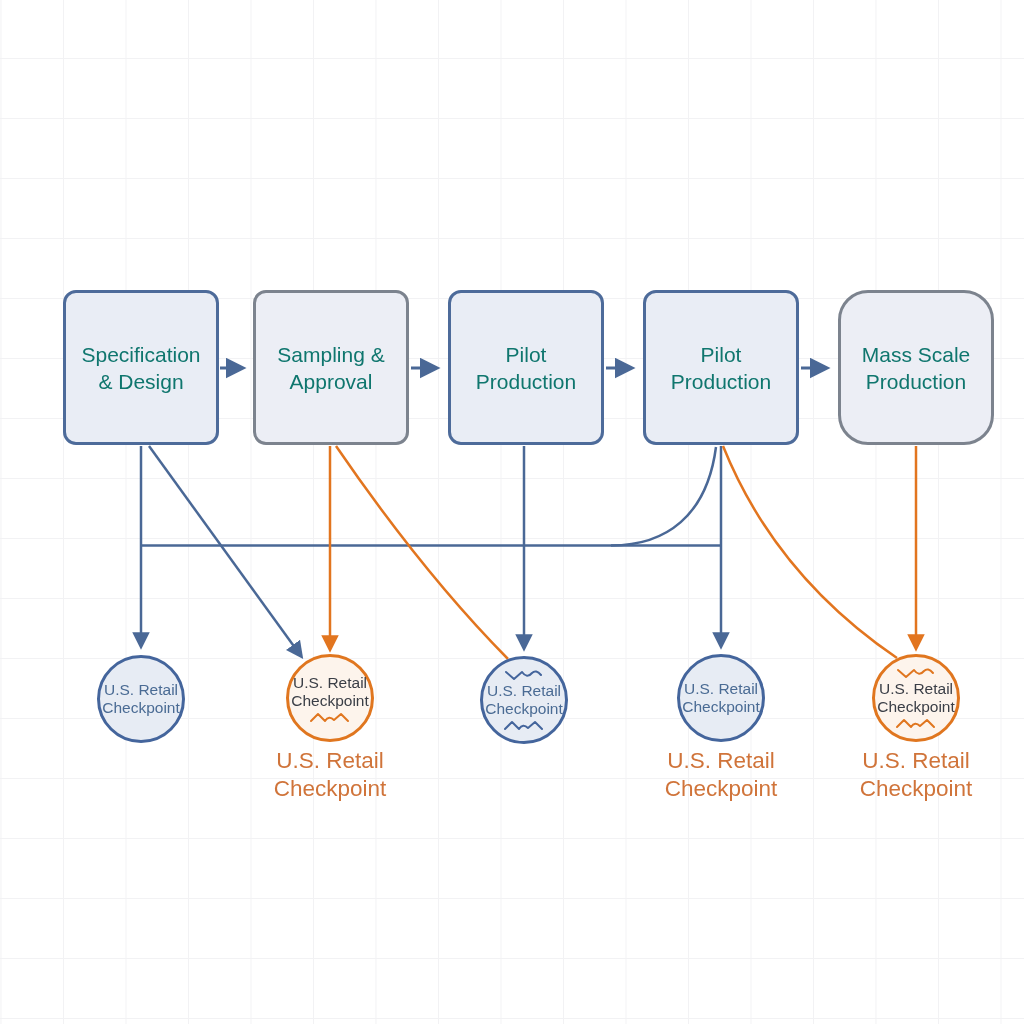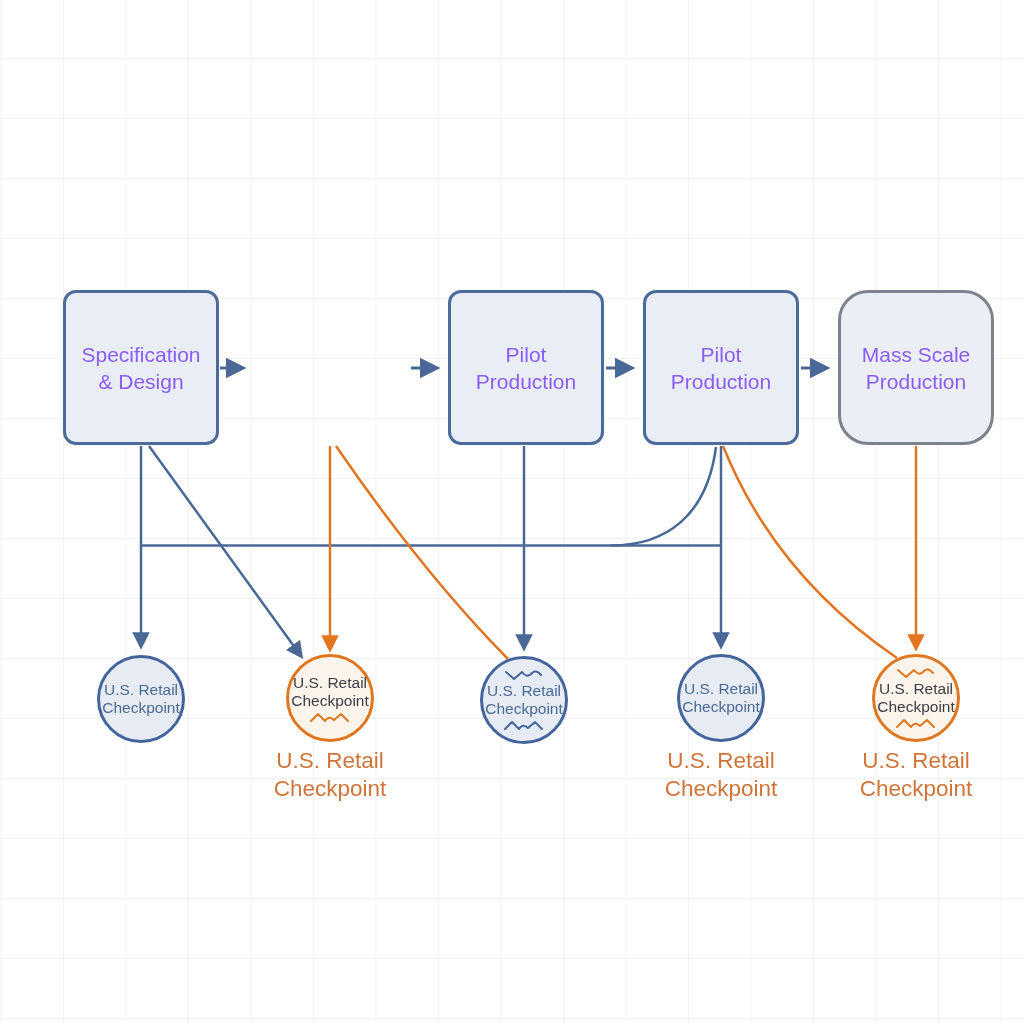--- a/index.html
+++ b/index.html
@@ -15,21 +15,21 @@
     background-size:62.5px 60px;
     background-position:0.5px -2px;
     overflow:hidden;
   }
   .connector-layer{position:absolute;left:0;top:0;width:1024px;height:1024px;}
 
   .stage-box{
     position:absolute;top:290px;width:156px;height:155px;
     background:#e9edf5;border:3px solid #4d6b9a;border-radius:13px;
     display:flex;align-items:center;justify-content:center;
-    text-align:center;font-size:21px;line-height:27px;color:#8b5cf6;
+    text-align:center;font-size:21px;line-height:27px;color:#0f766e;
     padding:8px;
   }
   .stage-box.border-gray{border-color:#7c838e;background:#eceef5;}
 
   .checkpoint{
     position:absolute;width:88px;height:88px;border-radius:50%;
     display:flex;flex-direction:column;align-items:center;justify-content:center;
     text-align:center;font-size:15.5px;line-height:18px;gap:1px;
   }
   .cp-blue{background:#e7ecf4;border:3px solid #44659c;color:#4a6b94;}
@@ -79,20 +79,23 @@
       <line x1="330" y1="446" x2="330" y2="649" marker-end="url(#arrow-orange)"></line>
       <path d="M336,446 Q423,573 508,659"></path>
       <path d="M723,446 Q775,575 897,658"></path>
       <line x1="916" y1="446" x2="916" y2="648" marker-end="url(#arrow-orange)"></line>
     </g>
   </svg>
 
   <div class="stage-box" style="left:63px;">
     <span>Specification &amp; Design</span>
   </div>
+  <div class="stage-box border-gray" style="left:253px;">
+    <span>Sampling &amp; Approval</span>
+  </div>
   <div class="stage-box" style="left:448px;">
     <span>Pilot Production</span>
   </div>
   <div class="stage-box" style="left:643px;">
     <span>Pilot Production</span>
   </div>
   <div class="stage-box border-gray" style="left:838px;border-radius:30px;">
     <span>Mass Scale Production</span>
   </div>
 

